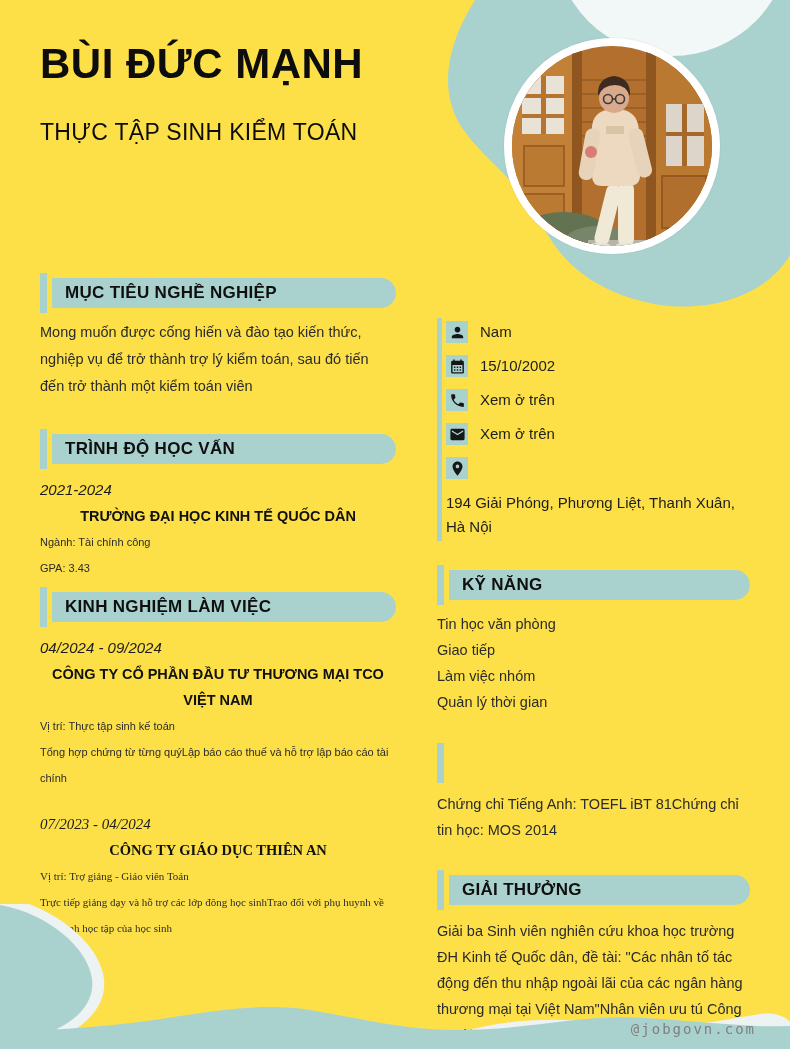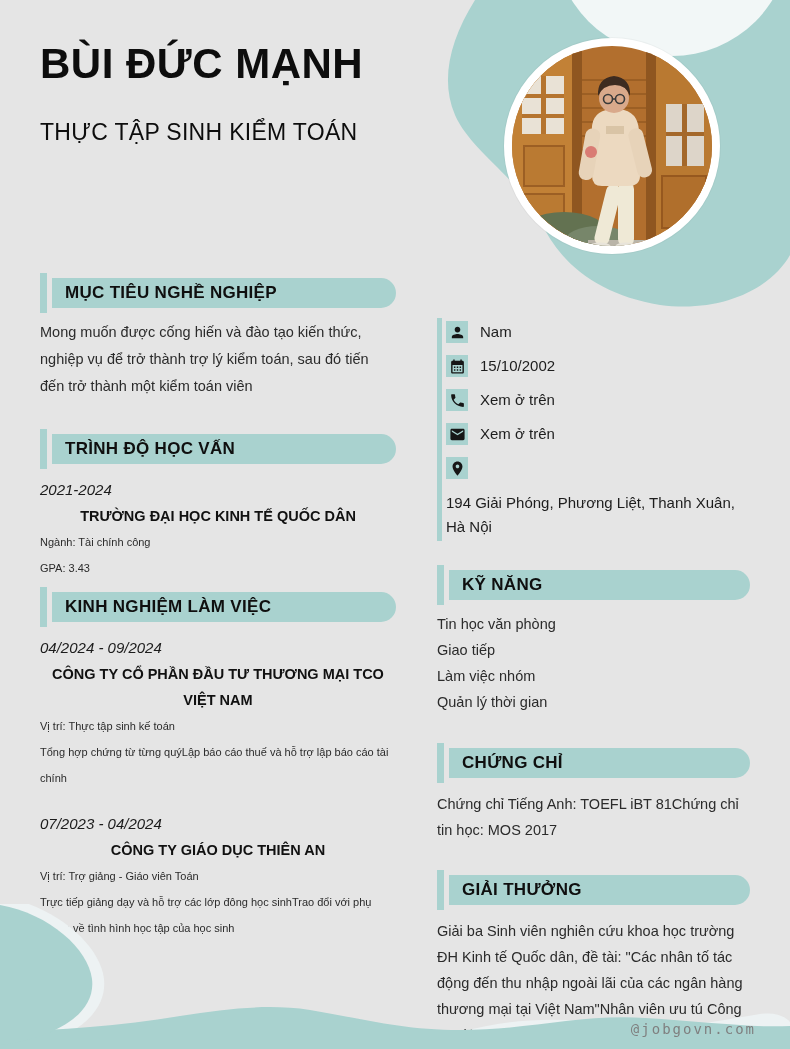--- a/index.html
+++ b/index.html
@@ -1,19 +1,19 @@
 <!DOCTYPE html>
 <html><head>
 <meta charset="utf-8">
 <style>
   * { margin:0; padding:0; box-sizing:border-box; }
   html,body { background:#ffffff; }
   body { font-family:"Liberation Sans","DejaVu Sans",sans-serif; color:#222; }
   .page {
-    position:relative; width:790px; height:1049px; background:#e5e5e5;
+    position:relative; width:790px; height:1049px; background:#fde047;
     overflow:hidden; margin:0 auto;
   }
 
   
   .blob-top-right { position:absolute; top:0; right:0; width:350px; height:320px; }
   .waves-bottom  { position:absolute; bottom:0; left:0; width:790px; height:145px; }
 
   
   .photo-wrap {
     position:absolute; left:504px; top:38px; width:216px; height:216px;
@@ -51,21 +51,21 @@
   .col-right { position:absolute; left:437px; top:318px; width:313px; }
 
   .body-text { font-size:14.5px; line-height:27px; color:#2b2b2b; }
   .body-text.tight { line-height:26px; }
 
   .period  { font-size:15px; font-style:italic; color:#1c1c1c; line-height:26px; }
   .company { font-size:14.5px; font-weight:700; color:#111; line-height:26px;text-align:center; }
   .line    { font-size:11px; color:#2b2b2b; line-height:26px; }
 
   .mt6  { margin-top:6px; }  .mt8  { margin-top:8px; }
-  .mt20 { margin-top:20px; } .mt24 { margin-top:24px; } .mt27 { margin-top:27px; } .mt28 { margin-top:28px; } .mt29 { margin-top:29px; }
+  .mt20 { margin-top:20px;font-family:Liberation Serif, serif; } .mt24 { margin-top:24px; } .mt27 { margin-top:27px; } .mt28 { margin-top:28px; } .mt29 { margin-top:29px; }
 
   
   .info-block { border-left:5px solid #a9d2cf; padding:2px 0 2px 4px; }
   .info-row { display:flex; align-items:flex-start; gap:12px; margin-bottom:10px; }
   .info-row:last-child { margin-bottom:0;flex-direction:column; }
   .info-icon {
     flex:0 0 22px; width:22px; height:22px; background:#a9d2cf;
     display:flex; align-items:center; justify-content:center; margin-top:1px;
   }
   .info-icon svg { width:17px; height:17px; fill:#161616; }
@@ -242,25 +242,22 @@
     </div>
     <div class="mt6">
       <div class="skill-item">Tin học văn phòng</div>
       <div class="skill-item">Giao tiếp</div>
       <div class="skill-item">Làm việc nhóm</div>
       <div class="skill-item">Quản lý thời gian</div>
     </div>
 
     <div class="sec-head mt28">
       <div class="strip"></div>
-      <div class="bar">
-        <span>CHỨNG CHỈ</span>
-      </div>
-    </div>
-    <p class="body-text tight mt8">Chứng chỉ Tiếng Anh: TOEFL iBT 81Chứng chỉ tin học: MOS 2017</p>
+    </div>
+    <p class="body-text tight mt8">Chứng chỉ Tiếng Anh: TOEFL iBT 81Chứng chỉ tin học: MOS 2014</p>
 
     <div class="sec-head mt27">
       <div class="strip"></div>
       <div class="bar">
         <span>GIẢI THƯỞNG</span>
       </div>
     </div>
     <p class="body-text tight mt8">Giải ba Sinh viên nghiên cứu khoa học trường ĐH Kinh tế Quốc dân, đề tài: "Các nhân tố tác động đến thu nhập ngoài lãi của các ngân hàng thương mại tại Việt Nam"Nhân viên ưu tú Công ty Giáo dục Thiên An</p>
   </div>
 

